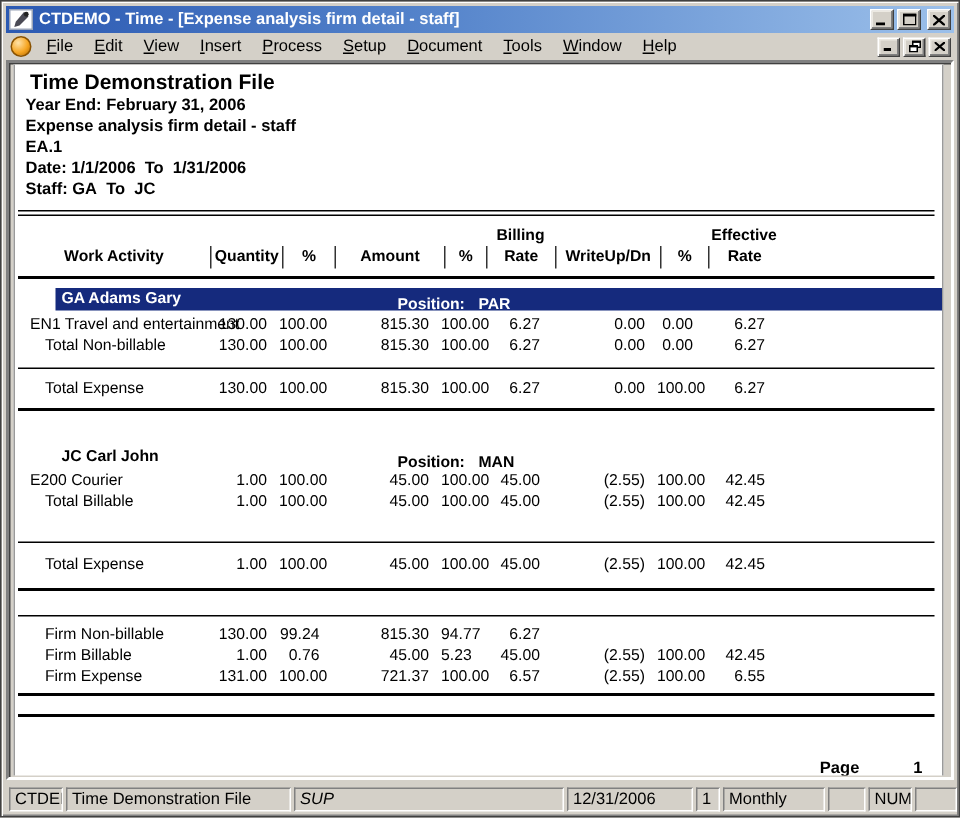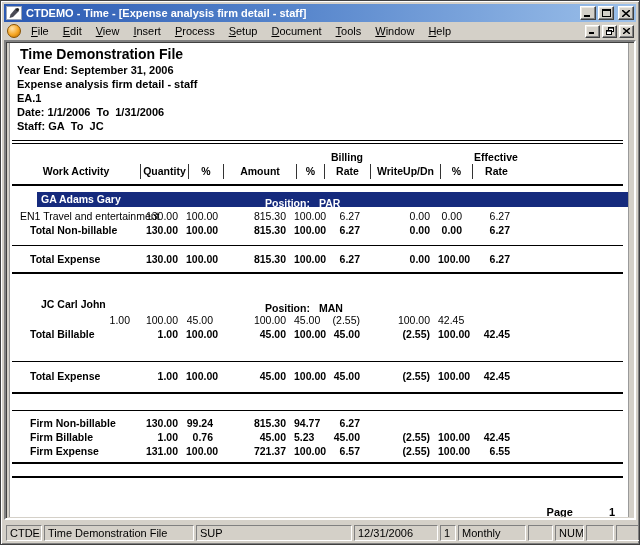--- a/index.html
+++ b/index.html
@@ -43,41 +43,41 @@
   .rline{line-height:14px;}
   .dblrule{margin:7px 5px 0 2px;height:4px;border-top:1px solid #000;border-bottom:1px solid #000;}
   .grid{display:grid;grid-template-columns:128px 48px 35px 73px 28px 46px 70px 32px 48px 1fr;}
   .thead{margin:7px 5px 0 2px;font-weight:bold;}
   .hc{text-align:center;line-height:13px;white-space:nowrap;}
   .hc.r2{line-height:15px;}
   .hc.sep{border-left:1px solid #333;}
   .rule2{margin:5px 5px 0 2px;border-top:2px solid #000;}
   #report-rows{margin-top:6px;}
   .row{height:14px;line-height:14px;white-space:nowrap;}
-  .row.b{font-weight:bold;}
+  .row.b{font-weight:normal;}
   .lab{overflow:visible;white-space:nowrap;}
   .lab.detail{padding-left:10px;}
   .lab.total{padding-left:20px;}
   .num{text-align:right;padding-right:8px;}
   .staffrow{height:15px;line-height:15px;font-weight:bold;position:relative;white-space:nowrap;margin-left:27px;}
   .staffrow .slabel{padding-left:4px;}
   .staffrow .pos{position:absolute;left:228px;top:4px;}
   .posv{margin-left:9px;}
   .hl{background:#152a7d;color:#fff;}
   .rule{margin:0 5px 0 2px;}
   .rule.thin{border-top:1px solid #000;}
   .rule.thick{border-top:2px solid #000;}
   .pagenum{margin-top:28px;display:flex;justify-content:flex-end;font-weight:bold;padding-right:13px;gap:36px;font-size:11px;}
   
   .statusbar{height:20px;min-height:20px;margin-top:2px;display:flex;align-items:center;gap:2px;padding:2px 2px 1px 2px;font-size:11px;color:#000;}
   .panel{height:16px;line-height:14px;border:1px solid;border-color:#808080 #fff #fff #808080;
     padding:0 0 0 3px;overflow:hidden;white-space:nowrap;flex:none;}
   .panel:nth-child(1){width:36px;}
   .panel:nth-child(2){width:150px;}
-  .panel:nth-child(3){width:156px;}
+  .panel:nth-child(3){width:180px;font-style:italic;}
   .panel:nth-child(4){width:84px;}
   .panel:nth-child(5){width:16px;}
   .panel:nth-child(6){width:68px;}
   .panel:nth-child(7){width:25px;}
   .panel:nth-child(8){width:29px;}
   .panel:nth-child(9){width:28px;}
   .panel:nth-child(10){width:30px;}
   .grip{margin-left:auto;width:13px;height:13px;align-self:flex-end;}
 </style>
 </head>
@@ -144,21 +144,21 @@
             <path d="M0 0l7 6M7 0l-7 6" stroke="#000" stroke-width="1.4"></path>
           </svg>
       </button>
     </span>
   </div>
 
   <div class="client">
     <div class="page">
       <div class="rhead">
         <div class="rtitle">Time Demonstration File</div>
-        <div class="rline">Year End: September 31, 2006</div>
+        <div class="rline">Year End: February 31, 2006</div>
         <div class="rline">Expense analysis firm detail - staff</div>
         <div class="rline">EA.1</div>
         <div class="rline">Date: 1/1/2006&nbsp; To&nbsp; 1/31/2006</div>
         <div class="rline">Staff: GA&nbsp; To&nbsp; JC</div>
       </div>
       <div class="dblrule"></div>
       <div id="thead" class="grid thead">
           <div class="hc"></div>
           <div class="hc"></div>
           <div class="hc"></div>
@@ -222,20 +222,21 @@
             <div class="num">100.00</div>
             <div class="num">6.27</div>
             <div></div>
           </div>
           <div style="height: 6px;"></div>
           <div class="rule thick"></div>
           <div style="height: 23px;"></div>
           <div class="staffrow"><span class="slabel">JC Carl John</span><span class="pos"><span>Position:</span><span class="posv">MAN</span></span></div>
           <div style="height: 1px;"></div>
           <div class="grid row">
+            <div class="lab detail">E200 Courier</div>
             <div class="num">1.00</div>
             <div class="num">100.00</div>
             <div class="num">45.00</div>
             <div class="num">100.00</div>
             <div class="num">45.00</div>
             <div class="num">(2.55)</div>
             <div class="num">100.00</div>
             <div class="num">42.45</div>
             <div></div>
           </div>

